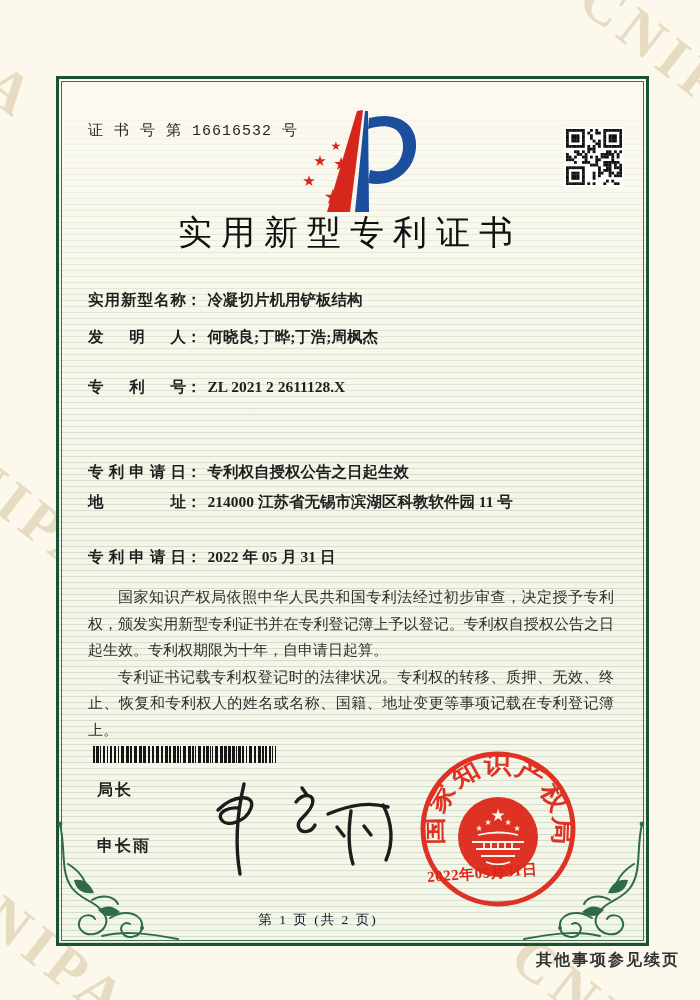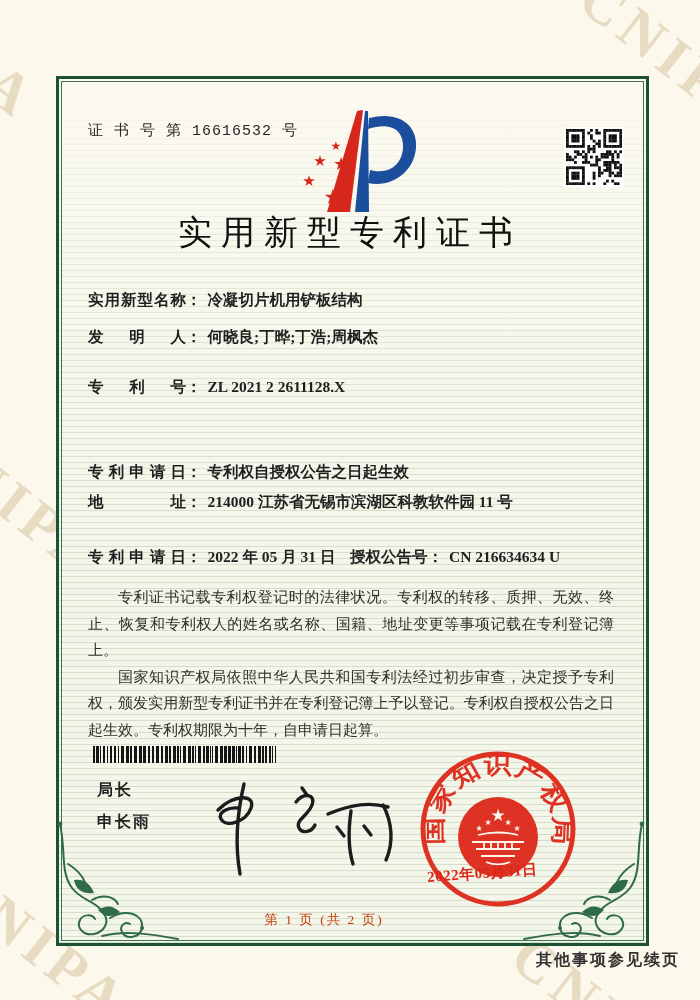--- a/index.html
+++ b/index.html
@@ -29,27 +29,27 @@
   .row .lbl{display:inline-block;width:98px;text-align:justify;text-align-last:justify;vertical-align:bottom;}
   .row .colon{margin-right:6px;}
   .grant2{position:absolute;left:262px;top:0;}
   
   .body-text{position:absolute;left:88px;top:584px;width:526px;font-size:15px;line-height:26.5px;
              color:#2e2e2e;text-align:justify;}
   .body-text p{margin:0;text-indent:2em;}
   
   .barcode{position:absolute;left:93px;top:746px;}
   .signer{position:absolute;left:97px;font-size:16px;font-weight:600;color:#222;letter-spacing:2px;}
-  .signer.t1{top:780px;} .signer.t2{top:812px;}
+  .signer.t1{top:780px;} .signer.t2{top:836px;}
   .signature{position:absolute;left:202px;top:778px;}
   .seal{position:absolute;left:413px;top:744px;}
   .seal-date{position:absolute;left:427px;top:862px;width:170px;font-size:15px;font-weight:600;
              color:#dd2516;letter-spacing:0.5px;transform:rotate(-4deg);white-space:nowrap;}
-  .page-no{position:absolute;left:6px;top:911px;width:636px;text-align:center;font-size:13.5px;
-           color:#c2410c;letter-spacing:2px;}
+  .page-no{position:absolute;left:0;top:911px;width:636px;text-align:center;font-size:13.5px;
+           color:#0f172a;letter-spacing:2px;}
   .cont-note{position:absolute;left:10px;top:950px;width:670px;text-align:right;font-size:16px;
              font-weight:600;color:#333;letter-spacing:2px;}
   .flourish{position:absolute;pointer-events:none;}
 </style>
 </head>
 <body>
 
 <div class="page">
 
   <div class="wm" style="left:-118px;top:-52px">CNIPA</div>
@@ -332,28 +332,25 @@
     <span class="lbl">专利号</span><span class="colon">：</span><span>ZL 2021 2 2611128.X</span>
   </div>
   <div class="row" style="top:462px">
     <span class="lbl">专利申请日</span><span class="colon">：</span><span>专利权自授权公告之日起生效</span>
   </div>
   <div class="row" style="top:492px">
     <span class="lbl">地址</span><span class="colon">：</span><span>214000 江苏省无锡市滨湖区科教软件园 11 号</span>
   </div>
   <div class="row" style="top:547px">
     <span class="lbl">专利申请日</span><span class="colon">：</span><span>2022 年 05 月 31 日</span>
-    <span class="grant2">
-      <span>授权公告号</span><span class="colon">：</span><span>CN 216634634 U</span>
-    </span>
   </div>
 
   <div class="body-text">
+    <p>国家知识产权局依照中华人民共和国专利法经过初步审查，决定授予专利权，颁发实用新型专利证书并在专利登记簿上予以登记。专利权自授权公告之日起生效。专利权期限为十年，自申请日起算。</p>
     <p>专利证书记载专利权登记时的法律状况。专利权的转移、质押、无效、终止、恢复和专利权人的姓名或名称、国籍、地址变更等事项记载在专利登记簿上。</p>
-    <p>国家知识产权局依照中华人民共和国专利法经过初步审查，决定授予专利权，颁发实用新型专利证书并在专利登记簿上予以登记。专利权自授权公告之日起生效。专利权期限为十年，自申请日起算。</p>
   </div>
 
   <svg class="barcode" id="bc" width="185" height="17" viewBox="0 0 185 17">
       <rect x="0" y="0" width="2" height="17" fill="#151515"></rect>
       <rect x="3" y="0" width="3" height="17" fill="#151515"></rect>
       <rect x="7" y="0" width="1" height="17" fill="#151515"></rect>
       <rect x="10" y="0" width="2" height="17" fill="#151515"></rect>
       <rect x="14" y="0" width="1" height="17" fill="#151515"></rect>
       <rect x="17" y="0" width="2" height="17" fill="#151515"></rect>
       <rect x="21" y="0" width="2" height="17" fill="#151515"></rect>

